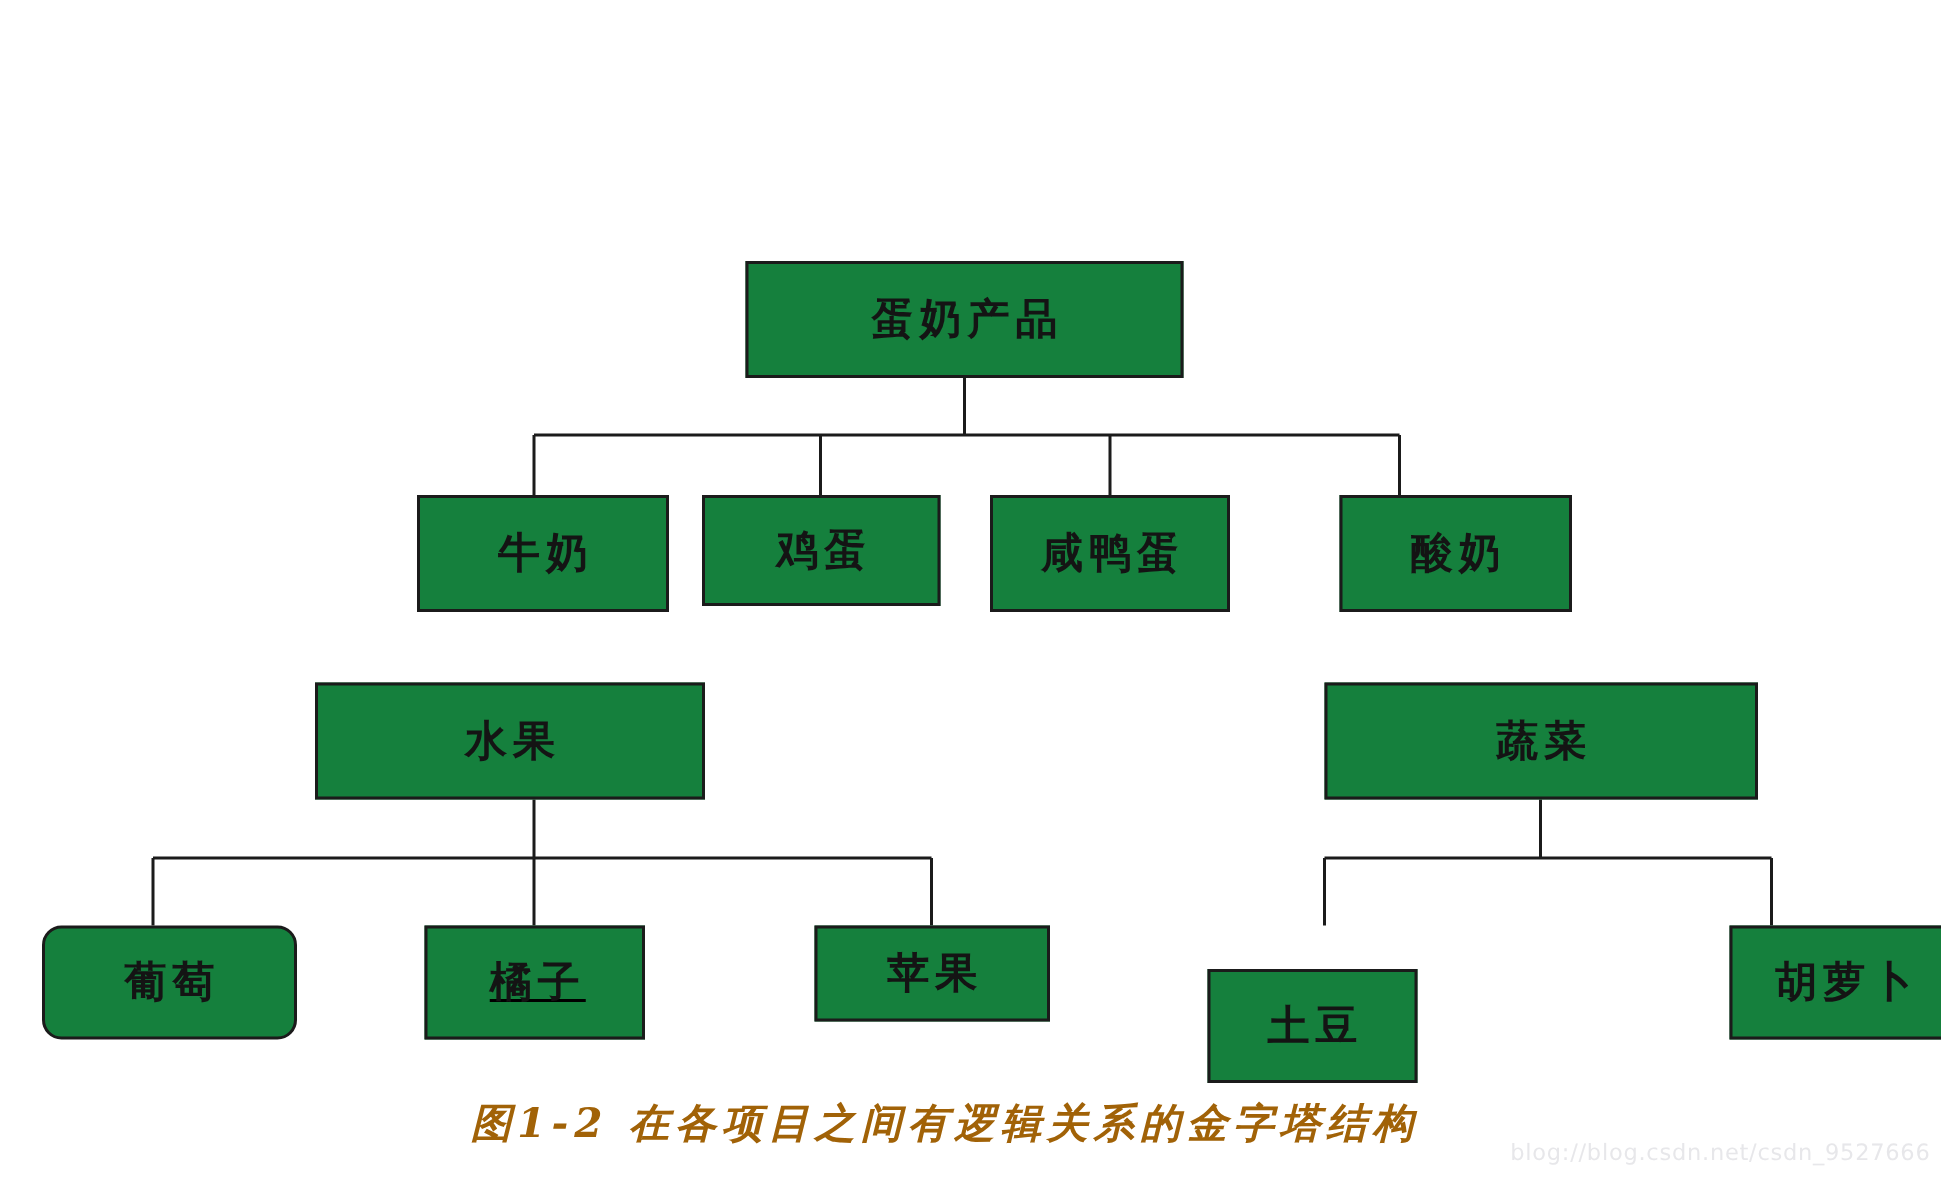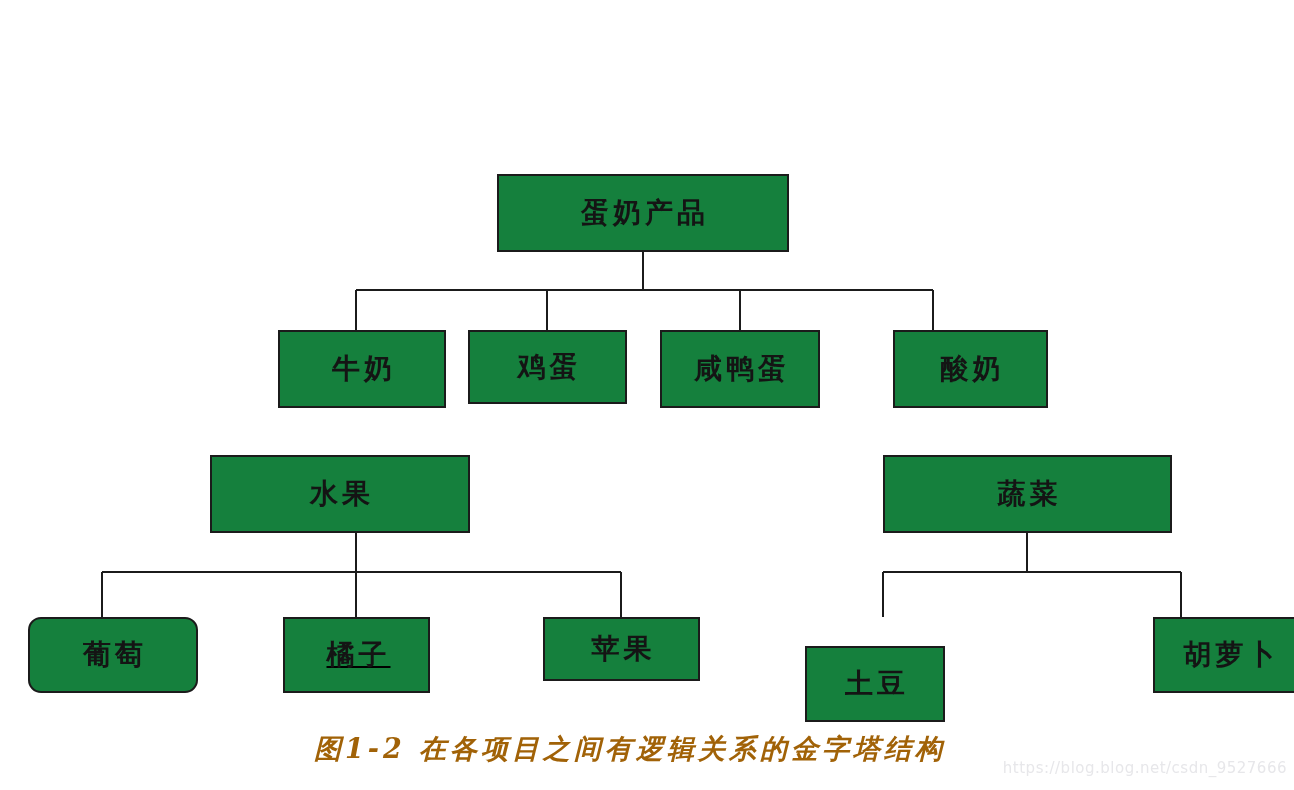--- a/index.html
+++ b/index.html
@@ -120,14 +120,14 @@
       <div class="node" style="left: 805px; top: 617px; width: 140px; height: 76px; margin-top: 29px;">
         <span class="label">土豆</span>
       </div>
       <div class="node" style="left: 1105px; top: 617px; width: 153px; height: 76px; margin-left: 48px;">
         <span class="label">胡萝卜</span>
       </div>
     </div>
 
   <div class="caption">图1-2 在各项目之间有逻辑关系的金字塔结构</div>
 
-  <div class="watermark">https://blog.blog.net/csdn_9527666</div>
+  <div class="watermark">blog://blog.csdn.net/csdn_9527666</div>
 </div>
 
 </body></html>

